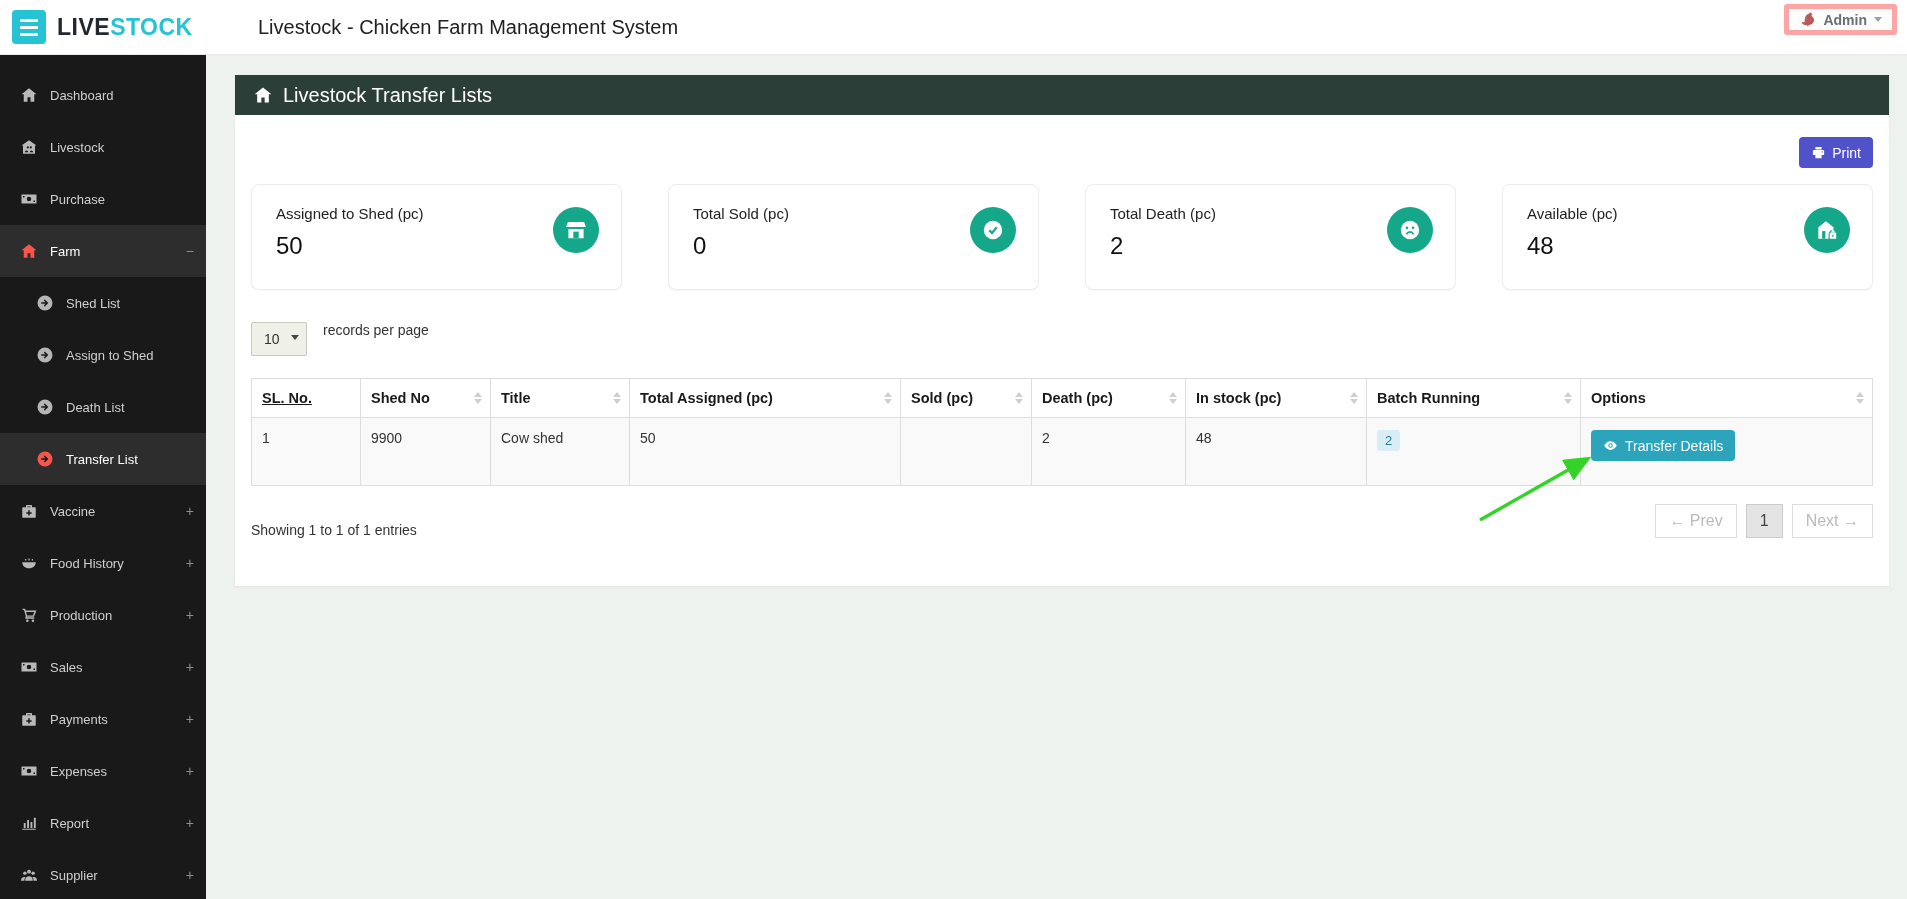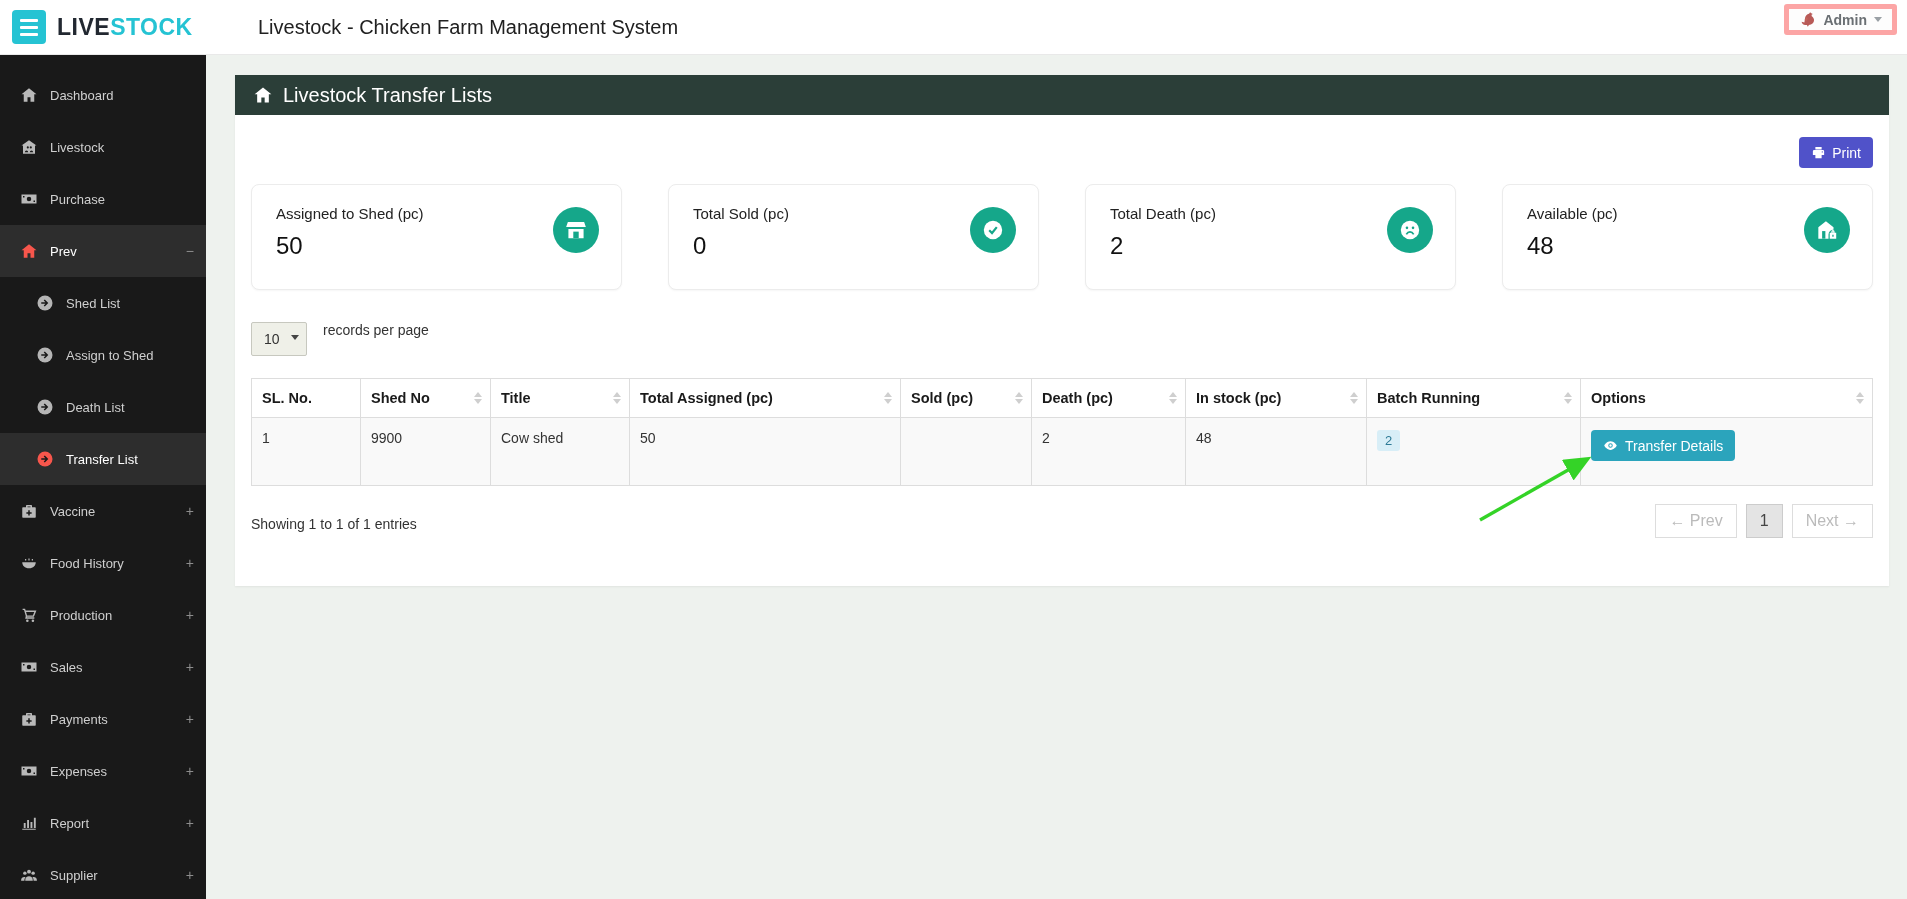--- a/index.html
+++ b/index.html
@@ -77,30 +77,30 @@
   
   table.grid { width:100%; border-collapse:collapse; margin-top:22px; border:1px solid #ddd; }
   table.grid th { border:1px solid #ddd; text-align:left; font-size:14.5px; font-weight:bold; color:#1a1a1a;
     padding:11px 24px 11px 10px; background:#fff; position:relative; cursor:pointer; }
   table.grid td { border-left:1px solid #ddd; border-right:1px solid #ddd; font-size:14px; color:#333;
     padding:12px 10px 24px 10px; background:#f9f9f9; vertical-align:top; }
   .sorter { position:absolute; right:8px; top:50%; transform:translateY(-50%);
     display:flex; flex-direction:column; gap:2px; }
   .sorter i { display:block; width:0; height:0; border-left:4px solid transparent; border-right:4px solid transparent; }
   .sorter .up { border-bottom:5px solid #cfcfcf; } .sorter .dn { border-top:5px solid #cfcfcf; }
-  .col-sl{width:109px;} .col-shed{width:130px;} .col-title{width:139px;} .col-total{width:271px;}
+  .col-sl{width:109px;text-decoration:underline;} .col-shed{width:130px;} .col-title{width:139px;} .col-total{width:271px;}
   .col-sold{width:131px;} .col-death{width:154px;} .col-stock{width:181px;} .col-batch{width:214px;}
   .badge { display:inline-block; background:#d8eef7; color:#2d7a96; font-size:13px;
     padding:3px 8px; border-radius:3px; }
   .btn-transfer { background:#2ba4bc; color:#fff; border:none; border-radius:4px; height:31px;
     padding:0 12px; font-size:14px; display:inline-flex; align-items:center; gap:7px; cursor:pointer; }
   .btn-transfer svg { width:15px; height:15px; }
 
   
-  .footer-row { display:flex; align-items:center; margin-top:18px; }
+  .footer-row { display:flex; align-items:flex-end; margin-top:18px; }
   .summary { font-size:14px; color:#333; margin-top:6px; }
   .pager { margin-left:auto; display:flex; gap:3px; }
   .page-btn { border:1px solid #ddd; background:#fff; color:#bbb; font-size:16px;
     padding:7px 13px; cursor:default;margin-left:6px; }
   .page-btn.current { background:#e4e4e4; border-color:#ccc; color:#444; cursor:pointer; }
 
   .annotation { position:absolute; pointer-events:none; }
 </style>
 </head>
 <body>
@@ -157,21 +157,21 @@
         </span>
       <span class="lbl">Purchase</span>
     </div>
 
     <div class="nav-item active red-icn">
       <span class="icn">
           <svg viewBox="0 0 24 24">
             <path fill="currentColor" d="M12 3L2 11h3v10h5v-6h4v6h5V11h3L12 3z"></path>
           </svg>
         </span>
-      <span class="lbl">Prev</span>
+      <span class="lbl">Farm</span>
       <span class="toggle">−</span>
     </div>
 
     <div class="nav-item sub">
       <span class="icn">
           <svg viewBox="0 0 24 24">
             <circle cx="12" cy="12" r="10" fill="#b5b5b5"></circle>
             <path d="M11 8l4 4-4 4M7 12h8" stroke="#191919" stroke-width="2" fill="none"></path>
           </svg>
         </span>

